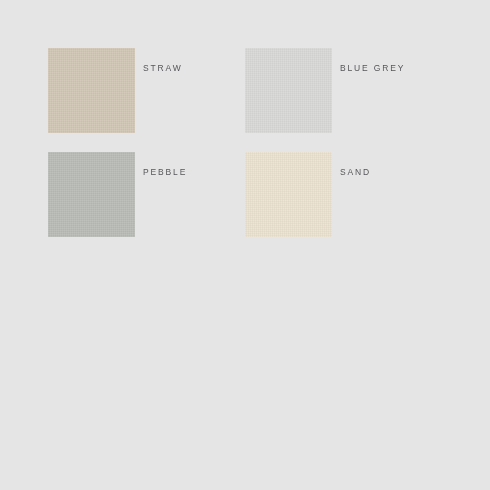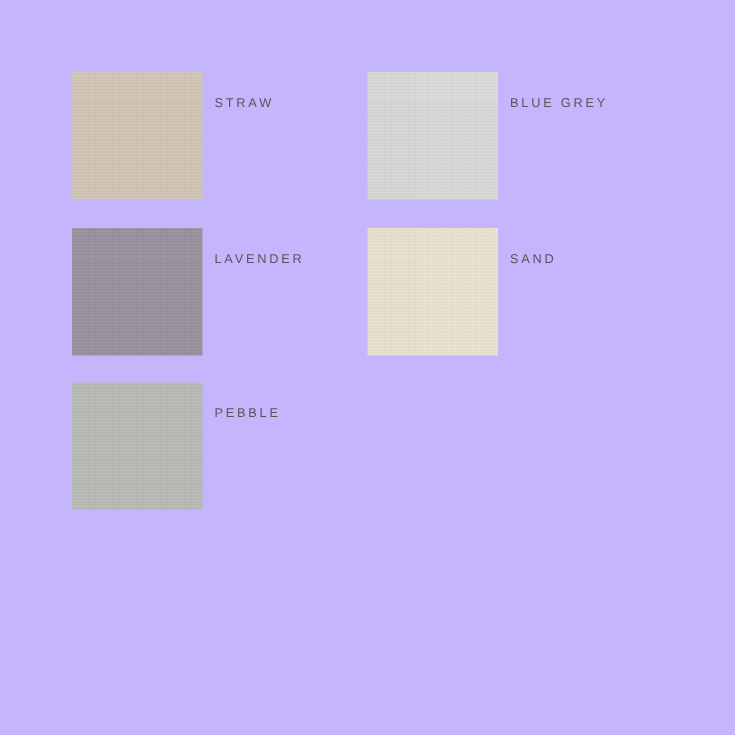--- a/index.html
+++ b/index.html
@@ -12,21 +12,21 @@
     height: 490px;
     background: #ffffff;
     font-family: "Liberation Sans", sans-serif;
     overflow: hidden;
   }
 
   .swatch-board {
     position: relative;
     width: 490px;
     height: 490px;
-    background: #c4b5fd;
+    background: #e5e5e5;
     box-sizing: border-box;
   }
 
   .swatch-grid {
     position: absolute;
     left: 48px;
     top: 48px;
     width: 394px;
     display: grid;
     grid-template-columns: 197px 197px;
@@ -74,32 +74,28 @@
     <div class="swatch-cell">
       <div class="swatch-chip" style="background-color: rgb(210, 199, 182);"></div>
       <div class="swatch-label">STRAW</div>
     </div>
 
     <div class="swatch-cell">
       <div class="swatch-chip" style="background-color: rgb(217, 218, 216);"></div>
       <div class="swatch-label">BLUE GREY</div>
     </div>
 
+
+
     <div class="swatch-cell">
-      <div class="swatch-chip" style="background-color: rgb(155, 147, 160);"></div>
-      <div class="swatch-label">LAVENDER</div>
+      <div class="swatch-chip" style="background-color: rgb(185, 188, 183);"></div>
+      <div class="swatch-label">PEBBLE</div>
     </div>
-
 
     <div class="swatch-cell">
       <div class="swatch-chip" style="background-color: rgb(236, 226, 209);"></div>
       <div class="swatch-label">SAND</div>
-    </div>
-
-    <div class="swatch-cell">
-      <div class="swatch-chip" style="background-color: rgb(185, 188, 183);"></div>
-      <div class="swatch-label">PEBBLE</div>
     </div>
 
 
 
   </div>
 </div>
 
 </body></html>

